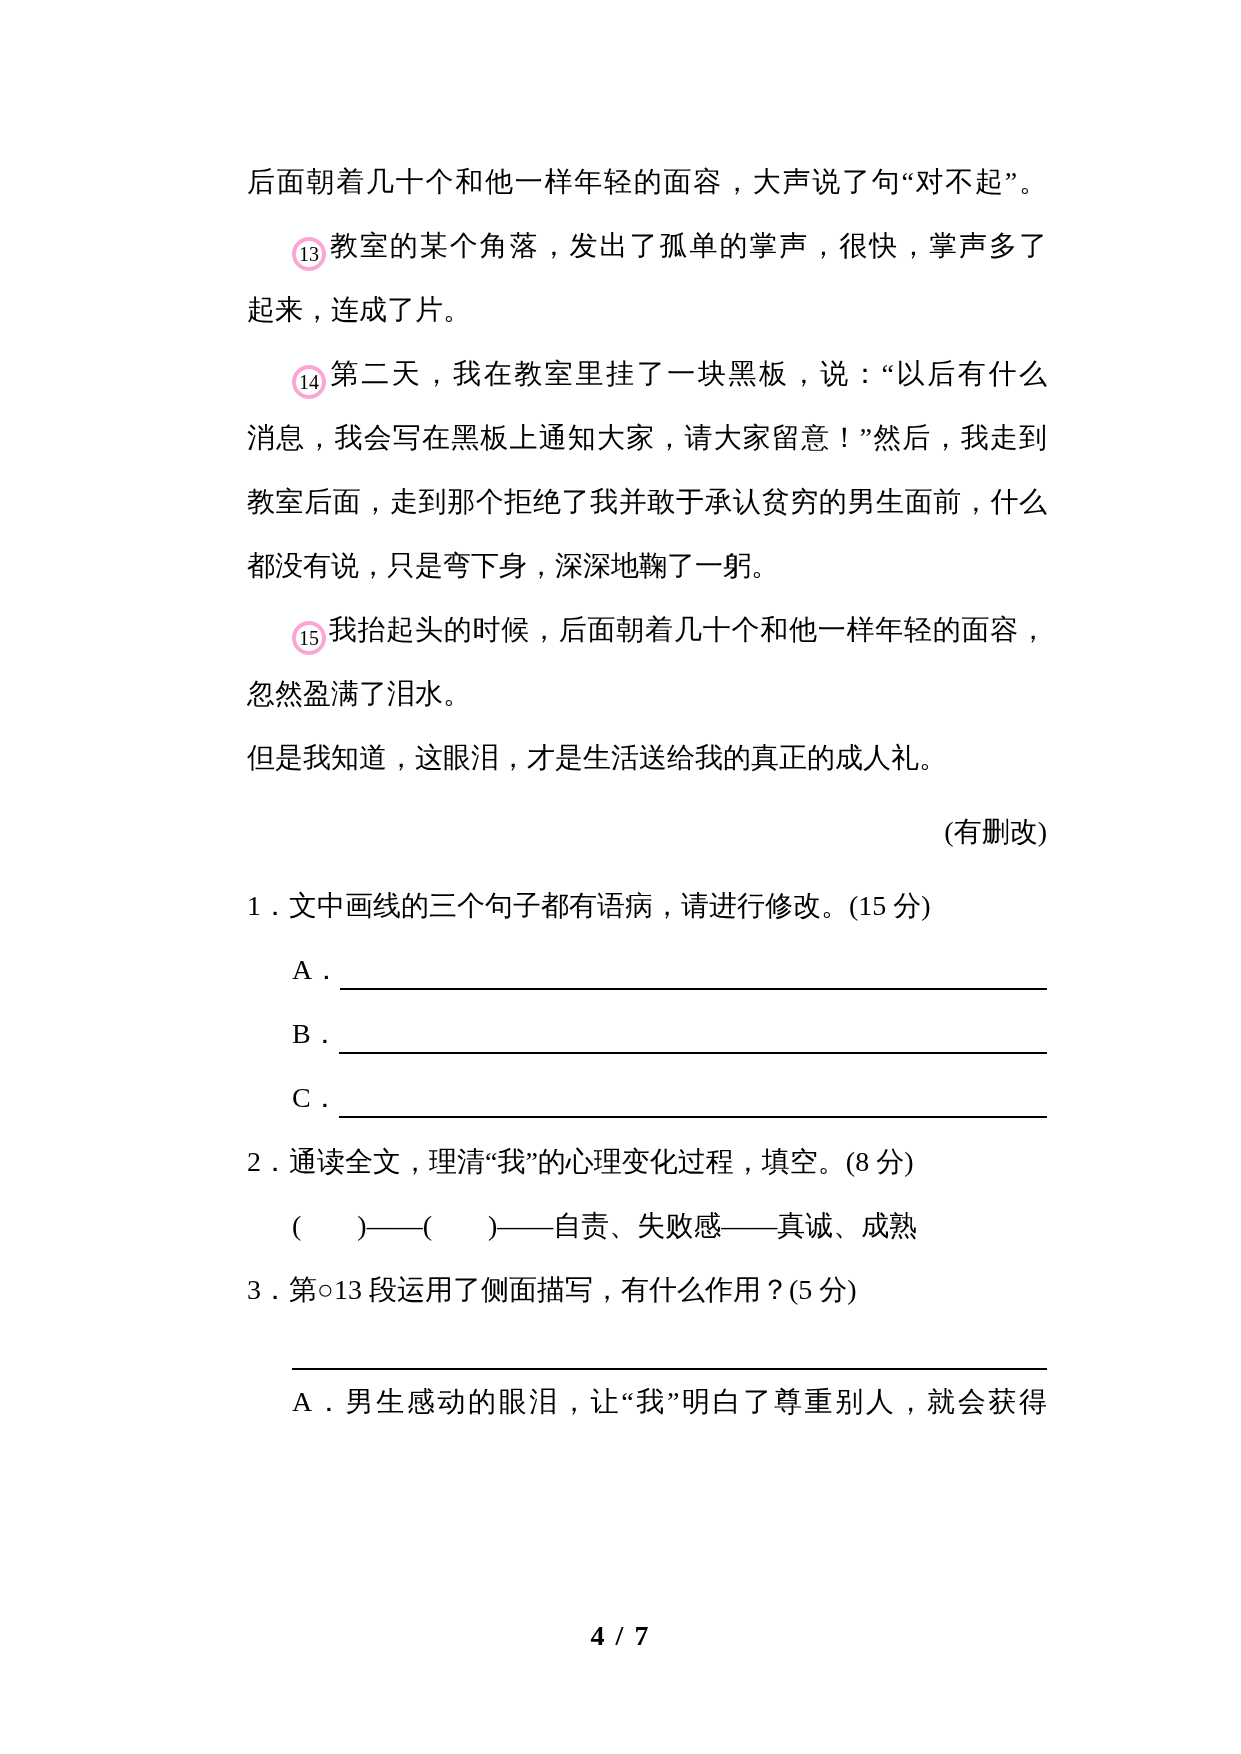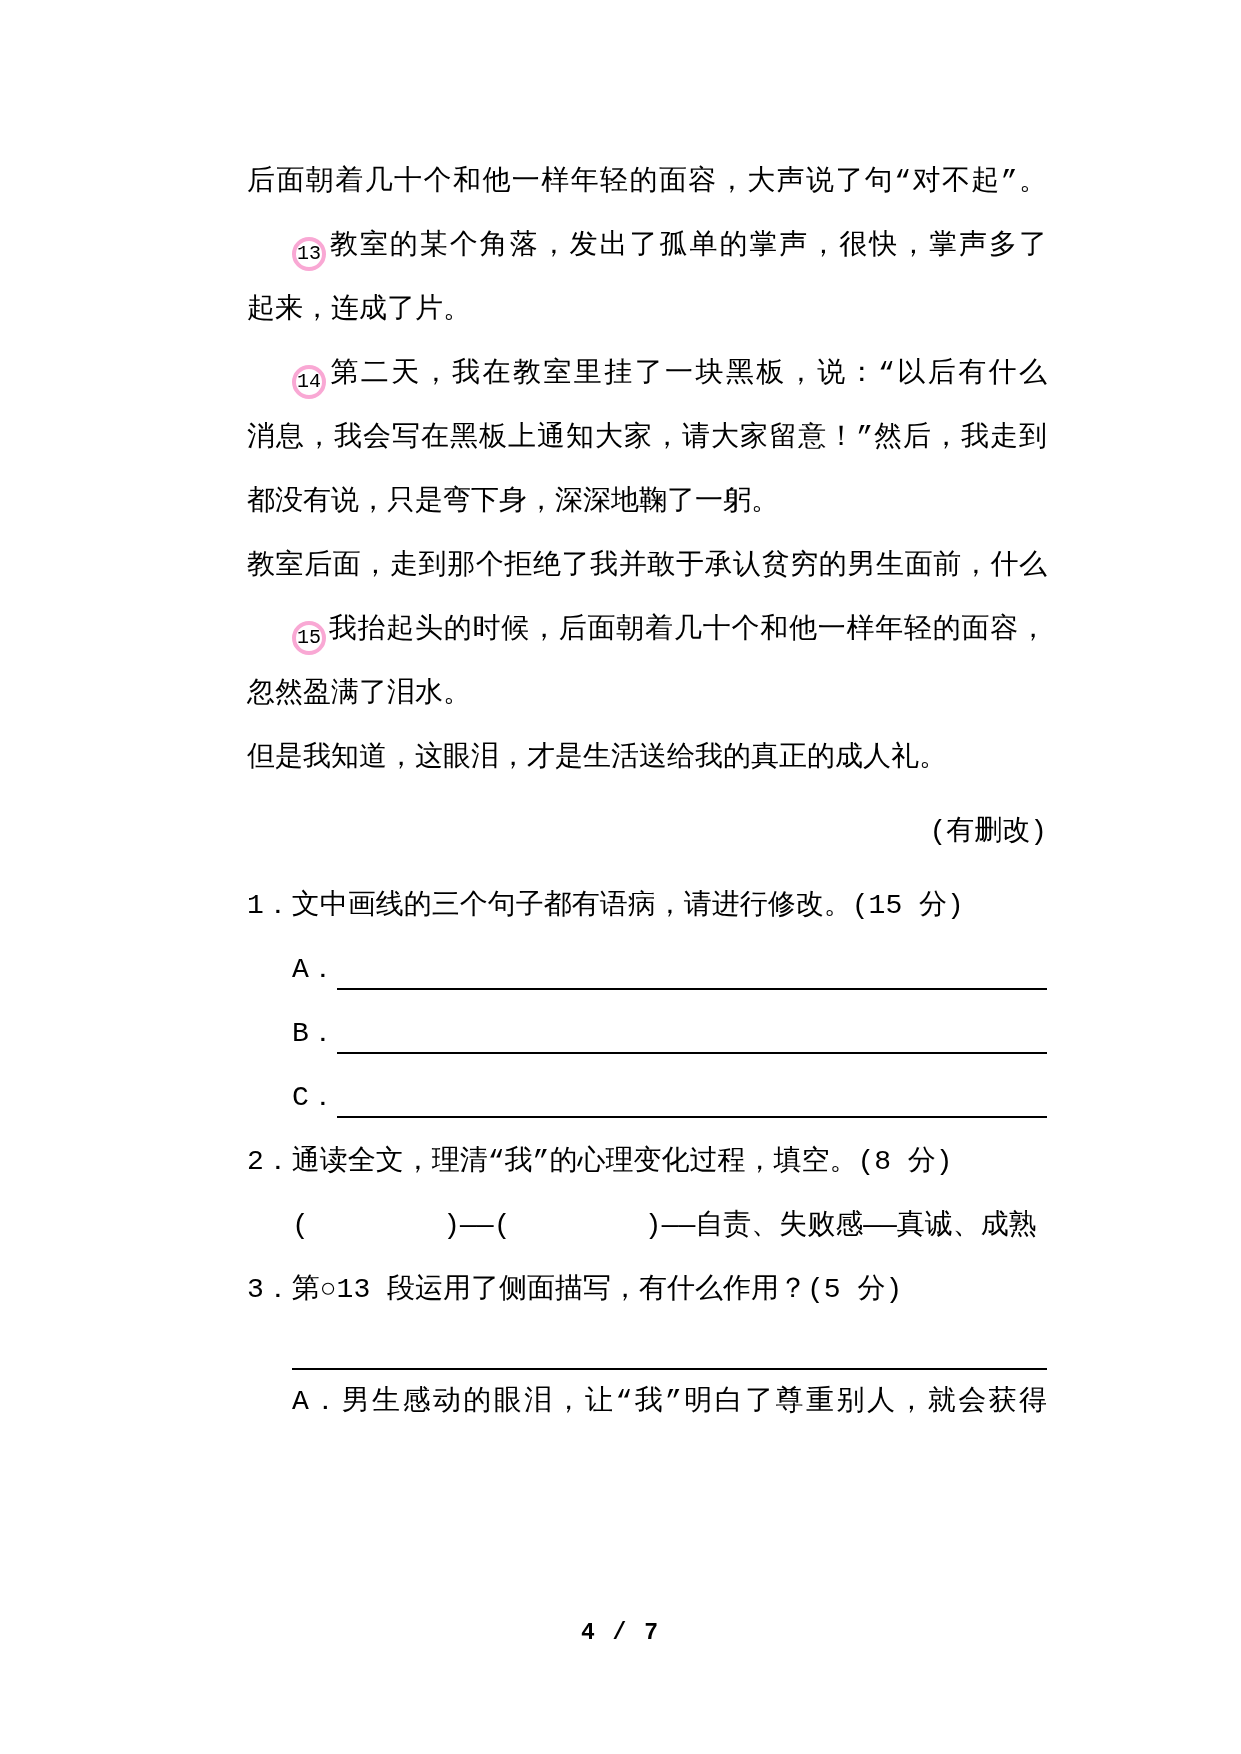--- a/index.html
+++ b/index.html
@@ -6,21 +6,21 @@
     margin: 0;
     padding: 0;
     background: #ffffff;
   }
   .page {
     position: relative;
     width: 1241px;
     height: 1754px;
     background: #ffffff;
     color: #000000;
-    font-family: Liberation Mono, monospace;
+    font-family: Liberation Serif, serif;
     overflow: hidden;
   }
   .content {
     position: absolute;
     left: 247px;
     top: 150px;
     width: 800px;
   }
   .line {
     height: 64px;
@@ -63,40 +63,40 @@
     height: 46px;
     margin-left: 45px;
     border-bottom: 2px solid #000;
   }
   .footer {
     position: absolute;
     left: 0;
     right: 0;
     top: 1620px;
     text-align: center;
-    font-size: 23px;
+    font-size: 28px;
     font-weight: bold;
     letter-spacing: 2px;
   }
 </style>
 </head>
 <body>
 
 <div class="page">
 
   <div class="content">
 
     <div>
       <div class="line jline"><span>后面朝着几十个和他一样年轻的面容，大声说了句“对不起”。</span></div>
       <div class="line jline indent"><span class="circled">13</span><span>教室的某个角落，发出了孤单的掌声，很快，掌声多了</span></div>
       <div class="line"><span>起来，连成了片。</span></div>
       <div class="line jline indent"><span class="circled">14</span><span>第二天，我在教室里挂了一块黑板，说：“以后有什么</span></div>
       <div class="line jline"><span>消息，我会写在黑板上通知大家，请大家留意！”然后，我走到</span></div>
+      <div class="line jline"><span>教室后面，走到那个拒绝了我并敢于承认贫穷的男生面前，什么</span></div>
       <div class="line"><span>都没有说，只是弯下身，深深地鞠了一躬。</span></div>
-      <div class="line jline"><span>教室后面，走到那个拒绝了我并敢于承认贫穷的男生面前，什么</span></div>
       <div class="line jline indent"><span class="circled">15</span><span>我抬起头的时候，后面朝着几十个和他一样年轻的面容，</span></div>
       <div class="line"><span>忽然盈满了泪水。</span></div>
       <div class="line"><span>但是我知道，这眼泪，才是生活送给我的真正的成人礼。</span></div>
       <div class="line rline gap-sm"><span>(有删改)</span></div>
     </div>
 
     <div>
 
       <div class="line gap-sm"><span>1．</span><span>文中画线的三个句子都有语病，请进行修改。(15 分)</span></div>
 

